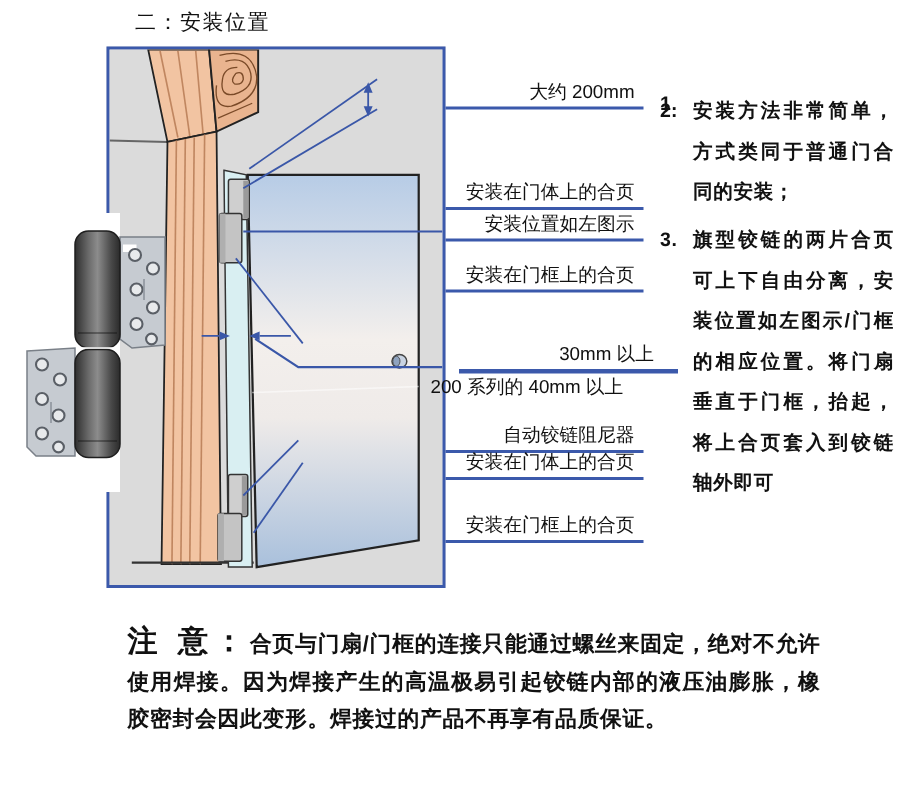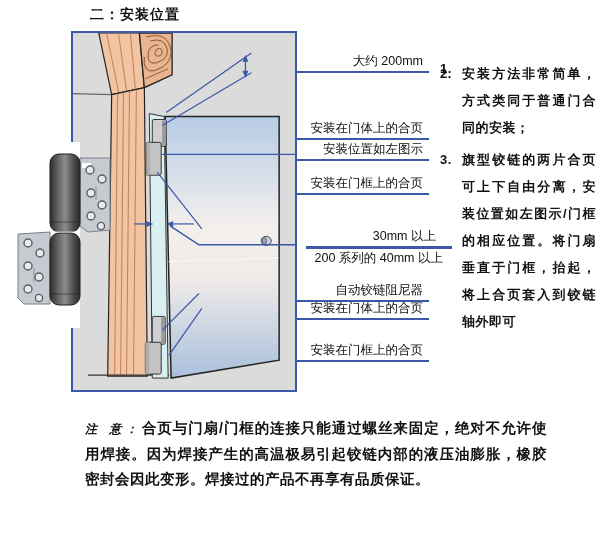--- a/index.html
+++ b/index.html
@@ -2,57 +2,57 @@
 <html><head>
 <meta charset="utf-8">
 <style>
   html,body{margin:0;padding:0;}
   body{
     width:600px;height:540px;position:relative;background:#ffffff;
     font-family:"Liberation Sans","DejaVu Sans",sans-serif;color:#111;
     overflow:hidden;
   }
   .page-title{
-    position:absolute;left:90px;top:6px;font-size:14px;font-weight:bold;letter-spacing:1px;
+    position:absolute;left:90px;top:6px;font-size:14px;font-weight:normal;letter-spacing:1px;
   }
   .diagram-box{
     position:absolute;left:71px;top:31px;width:222px;height:357px;
     border:2px solid #3B59AB;background:#DBDBDB;box-shadow:inset 0 0 0 1px #8FA2CF;
   }
   .diagram-box svg{display:block;width:222px;height:357px;}
   .hinge-photo{position:absolute;left:12px;top:142px;width:104px;height:186px;z-index:5;}
   .hinge-photo svg{display:block;width:104px;height:186px;}
 
   .lbl{
     position:absolute;font-size:12.5px;font-weight:normal;text-align:right;
     border-bottom:2px solid #3B59AB;padding:0 6px 1px 0;line-height:17px;white-space:nowrap;
     z-index:4;
   }
   #lbl-200mm{left:297px;top:53px;width:126px;}
   #lbl-door-top{left:297px;top:120px;width:126px;}
   #lbl-spring{left:297px;top:141px;width:126px;}
   #lbl-frame-top{left:297px;top:175px;width:126px;}
   #lbl-30mm{left:306px;top:228px;width:130px;border-bottom-width:3px;padding-right:16px;}
-  #lbl-40mm{left:287px;top:250px;width:156px;border-bottom:none;text-align:right;padding:0;}
+  #lbl-40mm{left:287px;top:250px;width:156px;border-bottom:none;text-align:left;padding:0;}
   #lbl-damper{left:297px;top:282px;width:126px;}
   #lbl-door-bottom{left:297px;top:300px;width:126px;}
   #lbl-frame-bottom{left:297px;top:342px;width:126px;}
 
   .instructions{position:absolute;left:440px;top:55px;width:156px;}
   .inst-item{
     position:relative;padding-left:22px;font-size:13px;font-weight:bold;
     line-height:27px;text-align:justify;margin-bottom:5px;letter-spacing:0.5px;
   }
   .inst-num{position:absolute;left:0;top:0;}
 
   .note{
     position:absolute;left:85px;top:416px;width:462px;
     font-size:14.5px;font-weight:bold;line-height:25px;text-align:justify;letter-spacing:0.5px;
   }
-  .note-label{font-size:12px;letter-spacing:4px;font-style:italic;}
+  .note-label{font-size:20px;letter-spacing:4px;}
 </style>
 </head>
 <body>
 
 <div class="page-title">二：安装位置</div>
 
 <div class="diagram-box">
   <svg viewBox="0 0 224 359" preserveAspectRatio="none">
     <defs>
       <linearGradient id="doorGrad" x1="0" y1="0" x2="0" y2="1">

